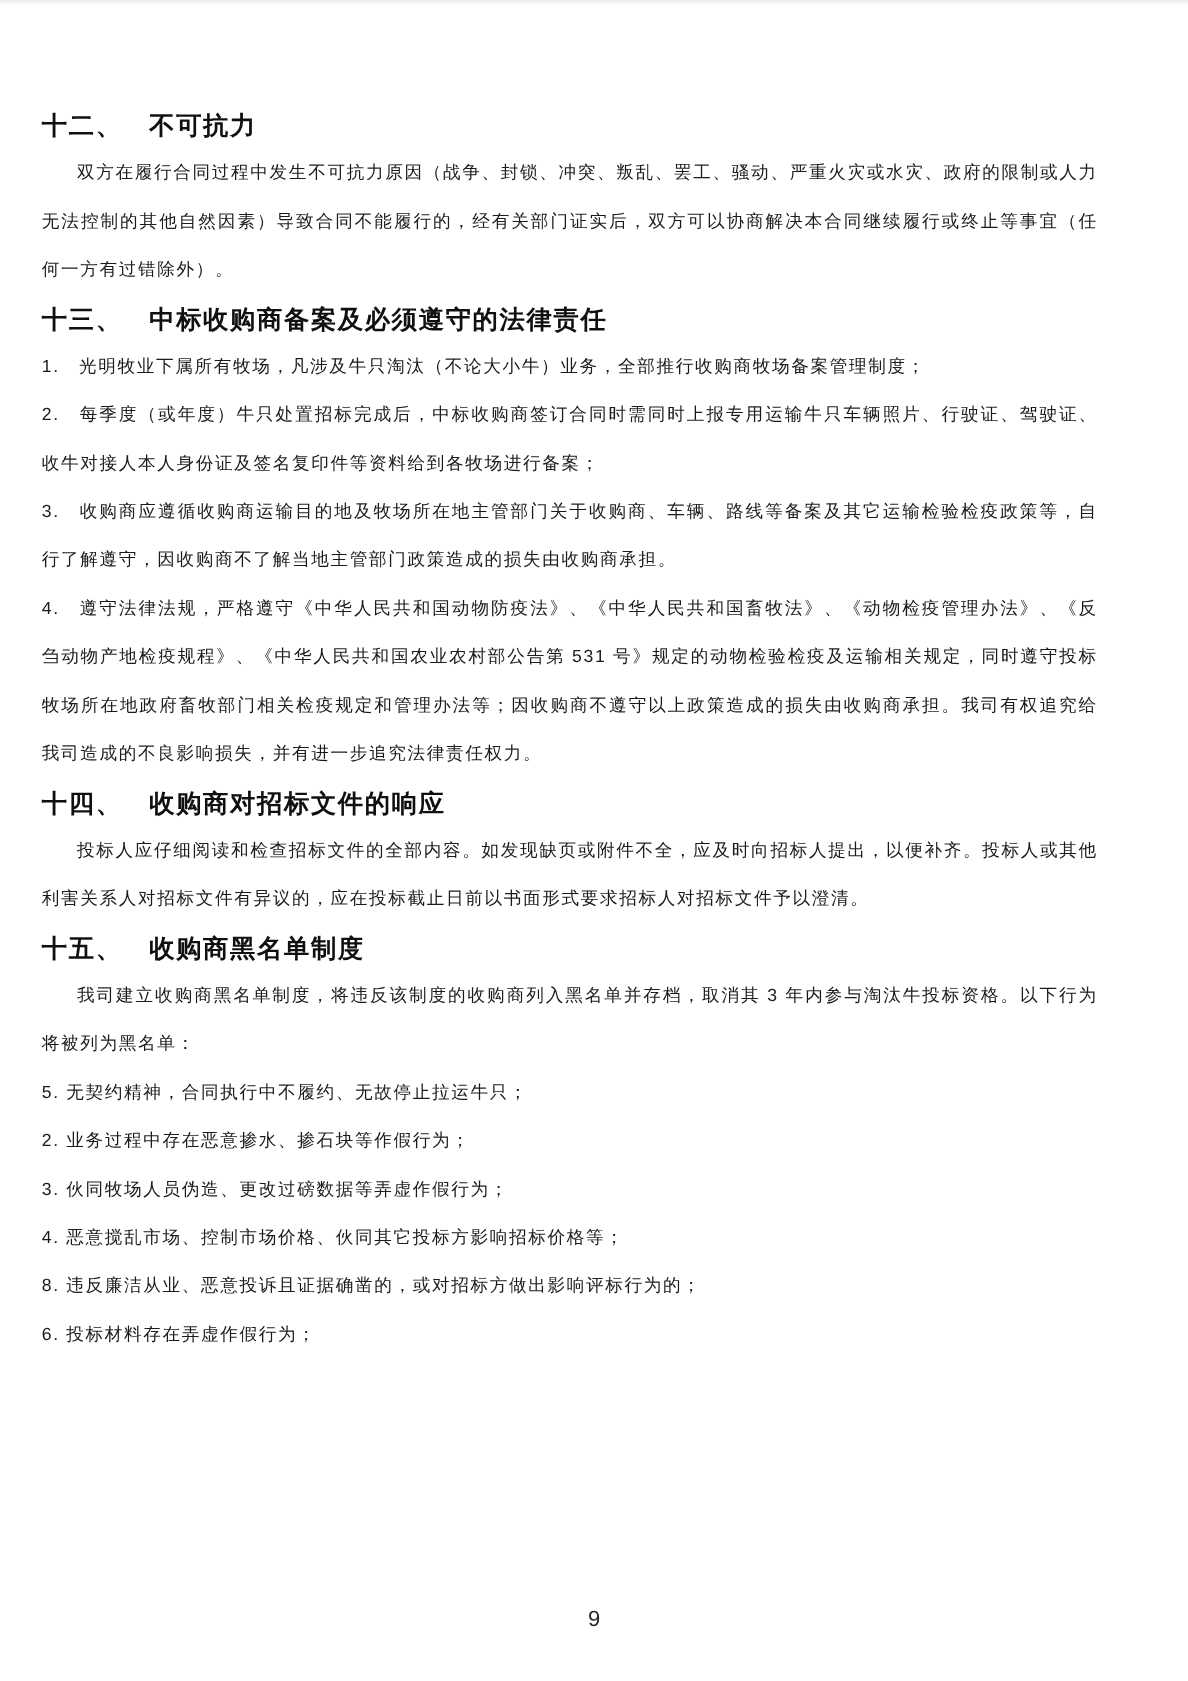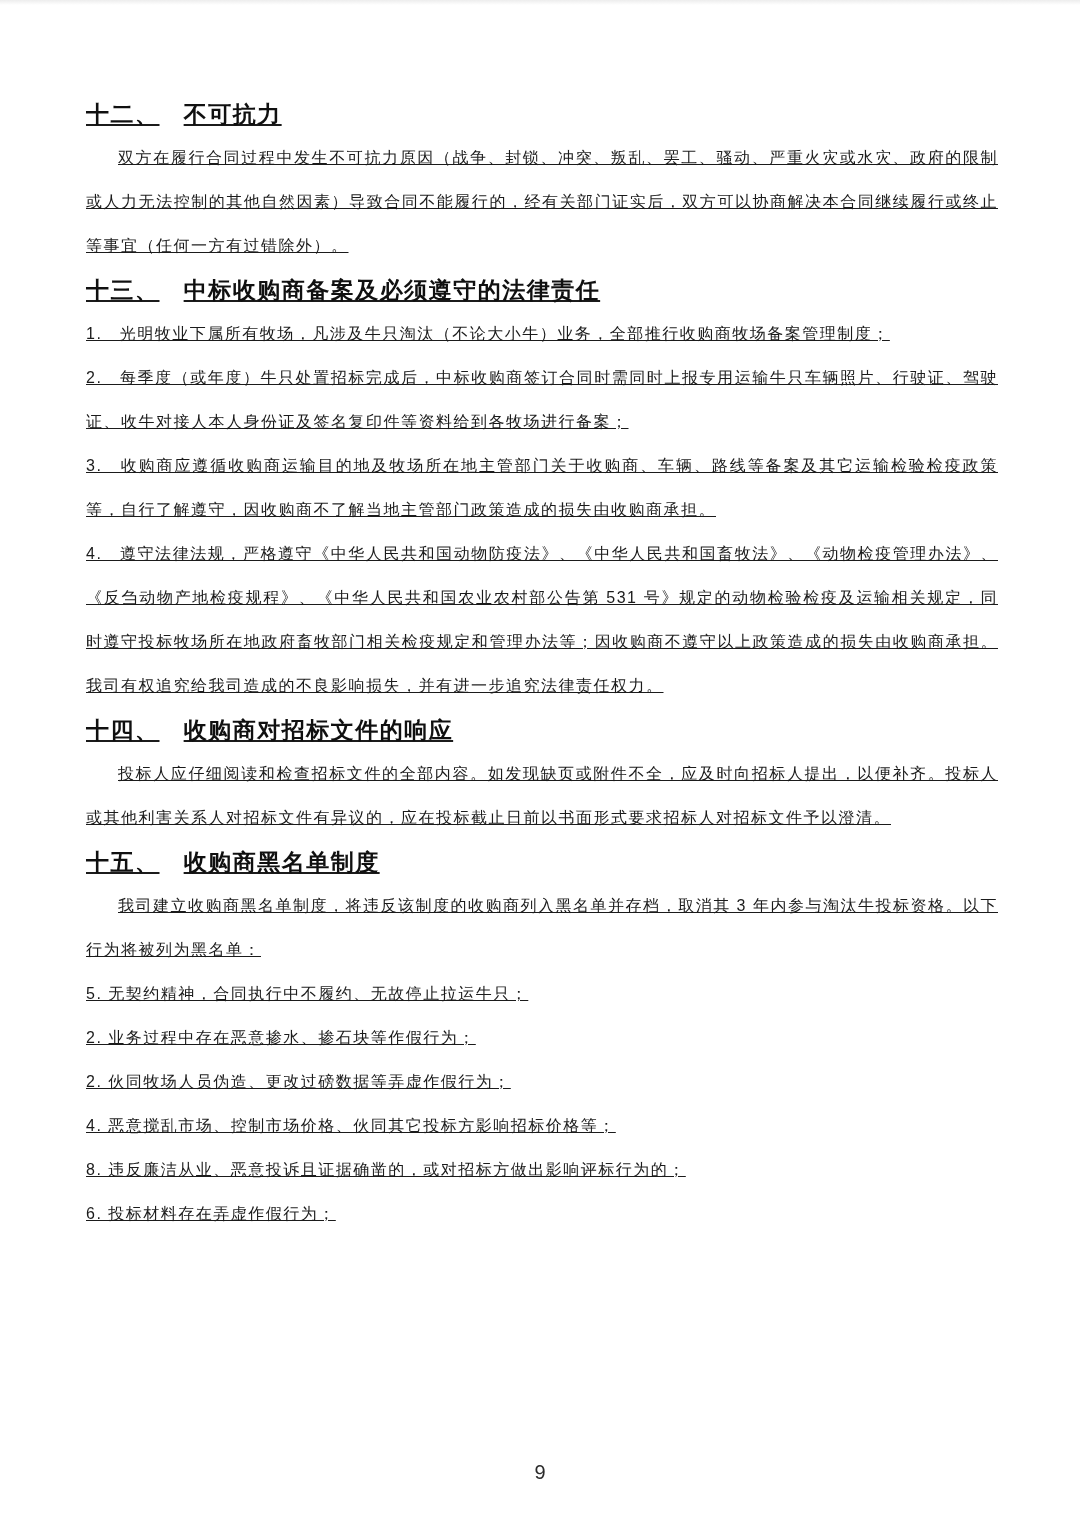--- a/index.html
+++ b/index.html
@@ -12,22 +12,21 @@
     font-family: "Liberation Sans", "DejaVu Sans", sans-serif;
     color: #1b1b1b;
   }
   .scan-edge {
     position: absolute;
     top: 0; left: 0; right: 0;
     height: 5px;
     background: linear-gradient(#ededed, #ffffff);
   }
   .page {
-    padding: 92px 82px 0 86px;
-    text-decoration: underline;
+    padding: 92px 82px 0 38px;
   }
   .body-text {
     font-size: 16px;
     line-height: 44px;
     letter-spacing: 1.5px;
     text-align: justify;
     text-align-last: left;
     font-weight: 500;
     color: #1b1b1b;
   }
@@ -83,21 +82,21 @@
     <p class="body-text indent">投标人应仔细阅读和检查招标文件的全部内容。如发现缺页或附件不全，应及时向招标人提出，以便补齐。投标人或其他利害关系人对招标文件有异议的，应在投标截止日前以书面形式要求招标人对招标文件予以澄清。</p>
   </section>
 
   <section>
     <h2 class="heading">
       <span class="num">十五、</span><span>收购商黑名单制度</span>
     </h2>
     <p class="body-text indent">我司建立收购商黑名单制度，将违反该制度的收购商列入黑名单并存档，取消其 3 年内参与淘汰牛投标资格。以下行为将被列为黑名单：</p>
     <p class="body-text">5. 无契约精神，合同执行中不履约、无故停止拉运牛只；</p>
     <p class="body-text">2. 业务过程中存在恶意掺水、掺石块等作假行为；</p>
-    <p class="body-text">2. 伙同牧场人员伪造、更改过磅数据等弄虚作假行为；</p>
+    <p class="body-text">3. 伙同牧场人员伪造、更改过磅数据等弄虚作假行为；</p>
     <p class="body-text">4. 恶意搅乱市场、控制市场价格、伙同其它投标方影响招标价格等；</p>
     <p class="body-text">8. 违反廉洁从业、恶意投诉且证据确凿的，或对招标方做出影响评标行为的；</p>
     <p class="body-text">6. 投标材料存在弄虚作假行为；</p>
   </section>
 
 </div>
 
 <div class="page-number">9</div>
 
 </body></html>

